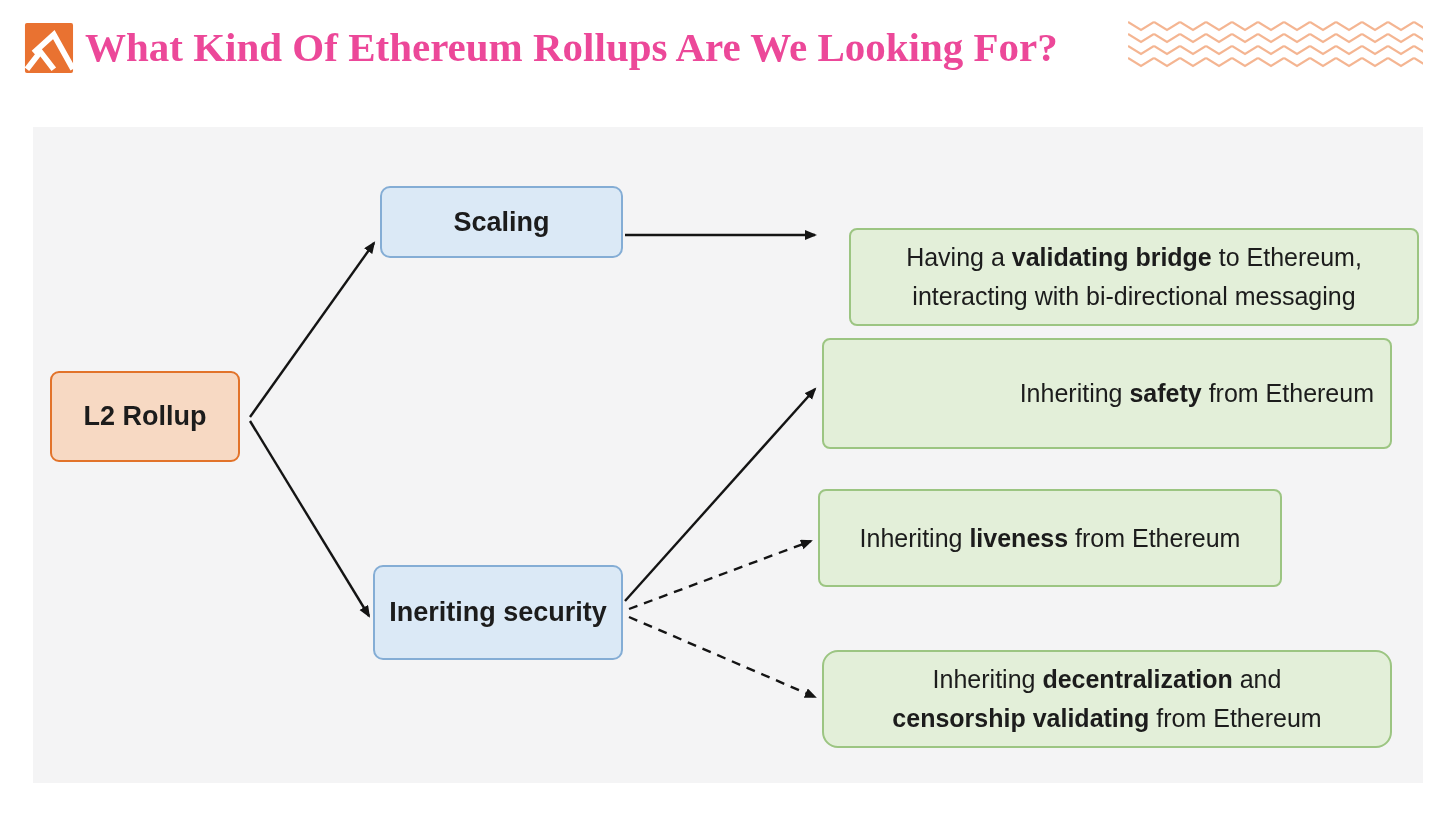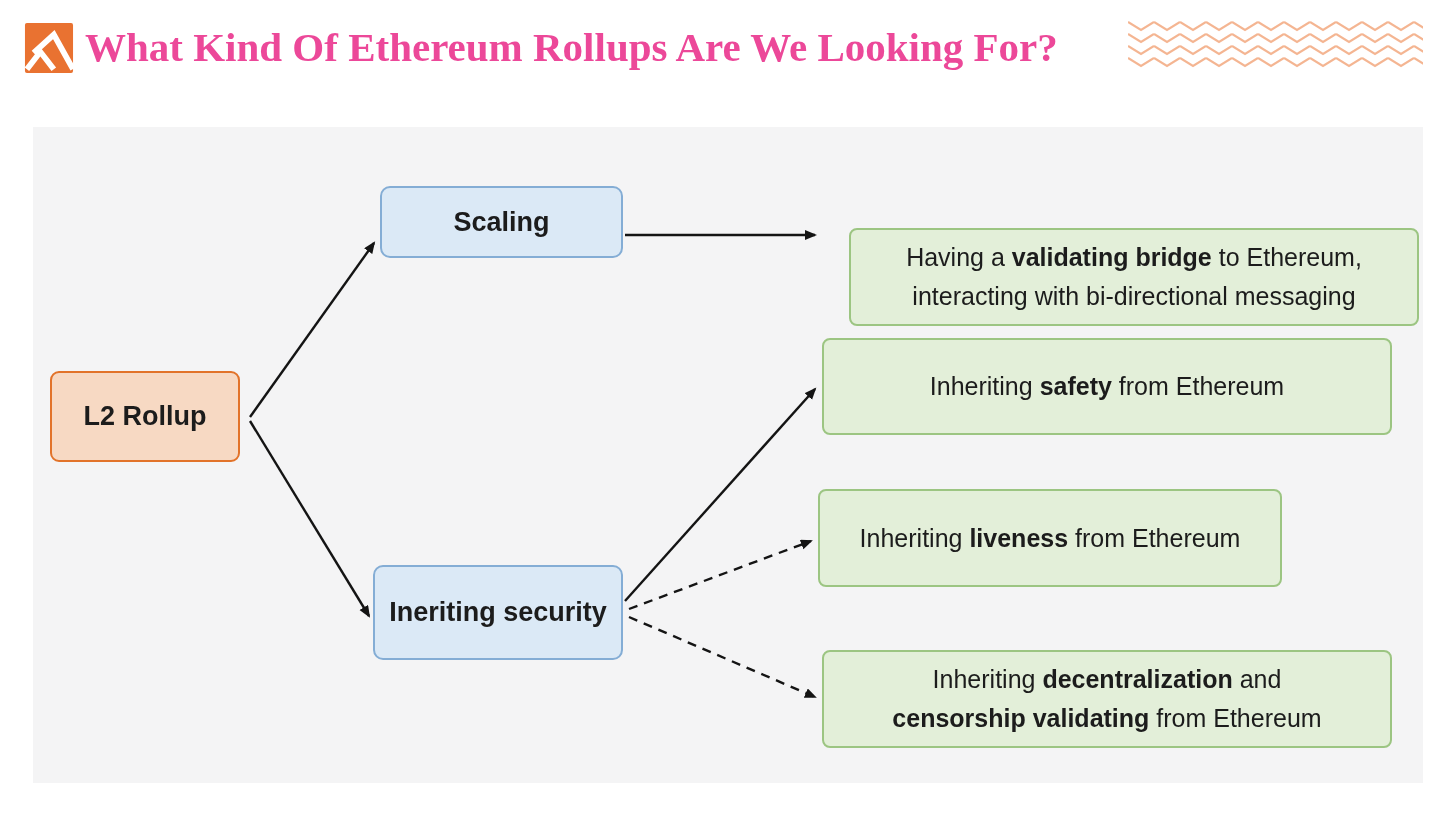--- a/index.html
+++ b/index.html
@@ -70,23 +70,23 @@
     background: #E3EFD9;
     border: 2px solid #9CC582;
     border-radius: 8px;
     font-weight: 400; font-size: 25px;
     line-height: 1.55;
     white-space: pre-line;
     padding: 0 16px;
   }
   .node-outcome b { font-weight: 700; }
   .node-bridge           { left: 816px; top: 57px;  width: 570px; height: 98px; margin-top: 44px; }
-  .node-safety           { left: 789px; top: 211px; width: 570px; height: 97px; }
+  .node-safety           { left: 789px; top: 211px; width: 570px; height: 111px; justify-content: flex-end; }
   .node-liveness         { left: 785px; top: 362px; width: 464px; height: 98px; }
-  .node-decentralization { left: 789px; top: 523px; width: 570px; height: 98px; }
+  .node-decentralization { left: 789px; top: 523px; width: 570px; height: 98px; border-radius: 16px; }
 </style>
 </head>
 <body>
 
 <div class="header">
   <svg class="logo" viewBox="0 0 52 56" aria-hidden="true">
     <rect x="1" y="2" width="50" height="52" rx="2" fill="#E97231"></rect>
     <path d="M10,33 L31,14 L51,50" stroke="#ffffff" stroke-width="6" fill="none"></path>
     <path d="M3,50 L17,32 L31,50" stroke="#ffffff" stroke-width="6" fill="none"></path>
   </svg>

